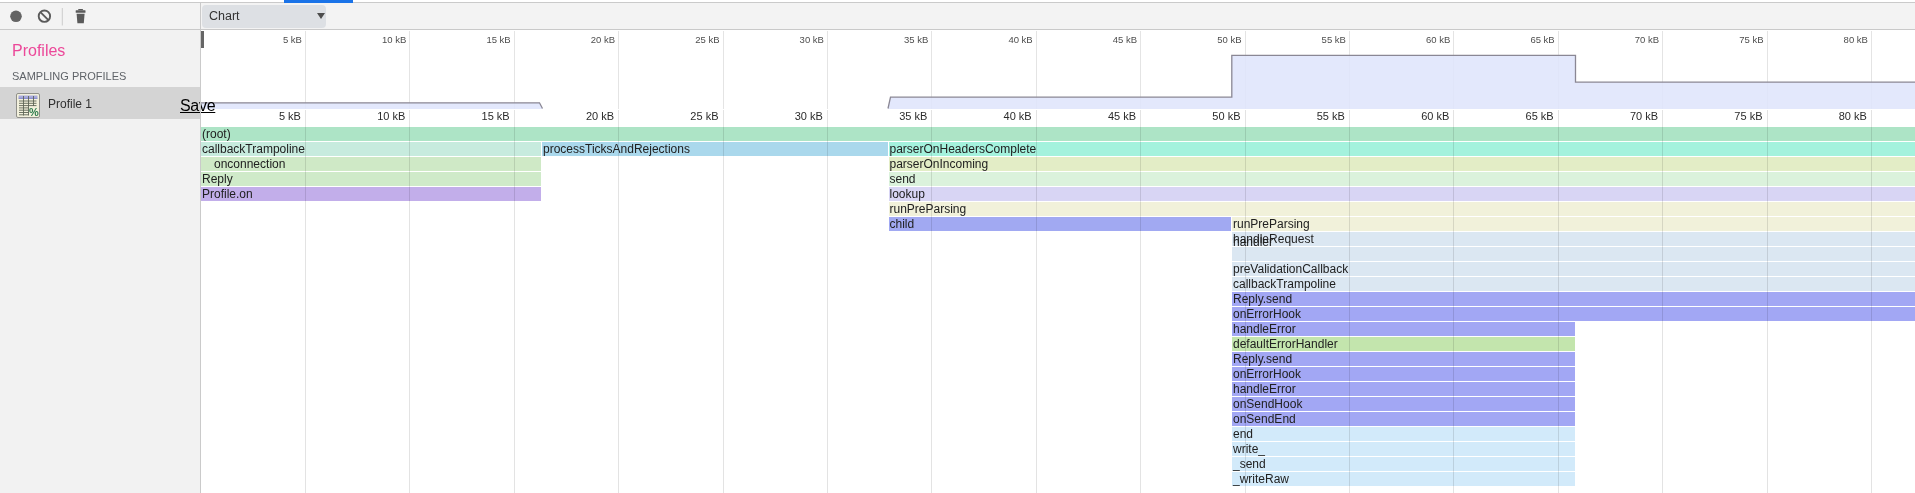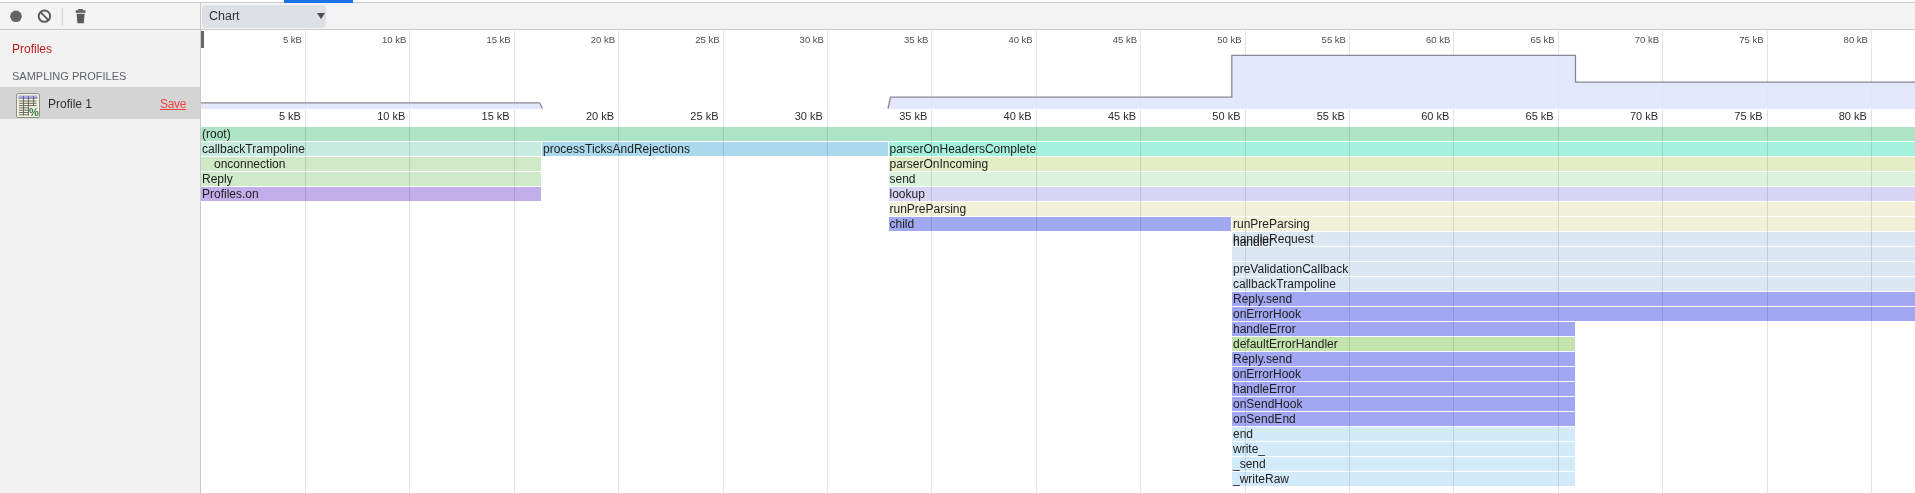--- a/index.html
+++ b/index.html
@@ -21,21 +21,21 @@
 <line x1="62.3" y1="5" x2="62.3" y2="22.5" stroke="#ccc" stroke-width="1"></line>
 <path d="M78.9 6 h3.4 a0.8 0.8 0 0 1 0.8 0.8 V7.3 h-5 V6.8 a0.8 0.8 0 0 1 0.8 -0.8 Z" fill="#5a5a5a"></path>
 <rect x="75.7" y="7.3" width="9.8" height="2.4" rx="0.5" fill="#5a5a5a"></rect>
 <path d="M76.6 10.7 h8 L83.8 20.3 h-6.4 Z" fill="#5a5a5a"></path>
 </svg>
 <div class="abs" style="left:202px;top:5px;width:124px;height:23px;background:#dde0e4;border-radius:4px;z-index:2"></div>
 <div class="abs" style="left:209px;top:5px;height:23px;line-height:23px;font-size:12.5px;color:#333;z-index:3">Chart</div>
 <div class="abs" style="left:316.5px;top:13px;width:0;height:0;border-left:4px solid transparent;border-right:4px solid transparent;border-top:6.5px solid #4d4d4d;z-index:3"></div>
 <div class="abs" style="left:0;top:30px;width:200px;height:463px;background:#f2f2f2"></div>
 <div class="abs" style="left:200px;top:3px;width:1px;height:490px;background:#cacaca;z-index:4"></div>
-<div class="abs" style="left:12px;top:41.5px;font-size:12px;color:#b91c1c;z-index:2">Profiles</div>
+<div class="abs" style="left:12px;top:41.5px;font-size:16px;color:#ec4899;z-index:2">Profiles</div>
 <div class="abs" style="left:12px;top:70px;font-size:11px;color:#5f6368;z-index:2">SAMPLING PROFILES</div>
 <div class="abs" style="left:0;top:87px;width:200px;height:32px;background:#d4d4d4;z-index:1"></div>
 <svg class="abs" style="left:15.5px;top:93px;z-index:2" width="24" height="25" viewBox="0 0 24 25">
 <rect x="0.5" y="0.5" width="23" height="24" rx="1.5" fill="#f2f0dc" stroke="#90908a" stroke-width="1"></rect>
 <rect x="2.5" y="2.5" width="19" height="2.6" fill="#a9abde"></rect>
 <line x1="2.5" y1="5.4" x2="21.5" y2="5.4" stroke="#7479c8" stroke-width="0.9"></line>
 <g stroke="#5d6456" stroke-width="0.9">
 <line x1="3" y1="8" x2="20.5" y2="8"></line>
       <line x1="3" y1="10.3" x2="20.5" y2="10.3"></line>
 <line x1="3" y1="12.6" x2="20.5" y2="12.6"></line>
@@ -43,21 +43,21 @@
 <line x1="3" y1="17.2" x2="12.5" y2="17.2"></line>
       <line x1="3" y1="19.5" x2="12.5" y2="19.5"></line>
 <line x1="3" y1="21.8" x2="12.5" y2="21.8"></line>
 <line x1="7.5" y1="3" x2="7.5" y2="22.5"></line>
       <line x1="12.5" y1="3" x2="12.5" y2="22.5"></line>
       <line x1="17.5" y1="3" x2="17.5" y2="13"></line>
 </g>
 <text x="13" y="23" font-size="11" font-weight="bold" fill="#2e7d4f" font-family="Liberation Sans">%</text>
 </svg>
 <div class="abs" style="left:48px;top:96.5px;font-size:12px;color:#303030;z-index:2">Profile 1</div>
-<div class="abs" style="left:160px;top:97px;font-size:12px;letter-spacing:-0.3px;color:#ef4444;text-decoration:underline;z-index:2">Save</div>
+<div class="abs" style="left:180px;top:97px;font-size:16px;letter-spacing:-0.3px;color:#000000;text-decoration:underline;z-index:2">Save</div>
 <div class="ogrid" style="left:304.9px;top:31px;height:78px"></div>
 <div class="ogrid" style="left:409.3px;top:31px;height:78px"></div>
 <div class="ogrid" style="left:513.7px;top:31px;height:78px"></div>
 <div class="ogrid" style="left:618.1px;top:31px;height:78px"></div>
 <div class="ogrid" style="left:722.5px;top:31px;height:78px"></div>
 <div class="ogrid" style="left:826.9px;top:31px;height:78px"></div>
 <div class="ogrid" style="left:931.3px;top:31px;height:78px"></div>
 <div class="ogrid" style="left:1035.7px;top:31px;height:78px"></div>
 <div class="ogrid" style="left:1140.1px;top:31px;height:78px"></div>
 <div class="ogrid" style="left:1244.5px;top:31px;height:78px"></div>
@@ -132,21 +132,21 @@
 <div class="blab" style="left:889.5px;top:142px">parserOnHeadersComplete</div>
 <div class="bar" style="left:201px;top:157px;width:340px;background:#cfe9c6"></div>
 <div class="blab" style="left:214px;top:157px">onconnection</div>
 <div class="bar" style="left:888.5px;top:157px;width:1026.5px;background:#e3edc6"></div>
 <div class="blab" style="left:889.5px;top:157px">parserOnIncoming</div>
 <div class="bar" style="left:201px;top:172px;width:340px;background:#cfeac9"></div>
 <div class="blab" style="left:202px;top:172px">Reply</div>
 <div class="bar" style="left:888.5px;top:172px;width:1026.5px;background:#dbf2dc"></div>
 <div class="blab" style="left:889.5px;top:172px">send</div>
 <div class="bar" style="left:201px;top:187px;width:340px;background:#c2aeea"></div>
-<div class="blab" style="left:202px;top:187px">Profiles.on</div>
+<div class="blab" style="left:202px;top:187px">Profile.on</div>
 <div class="bar" style="left:888.5px;top:187px;width:1026.5px;background:#d8d5f4"></div>
 <div class="blab" style="left:889.5px;top:187px">lookup</div>
 <div class="bar" style="left:888.5px;top:202px;width:1026.5px;background:#f1f1da"></div>
 <div class="blab" style="left:889.5px;top:202px">runPreParsing</div>
 <div class="bar" style="left:888.5px;top:217px;width:342.5px;background:#a1a9f2"></div>
 <div class="blab" style="left:889.5px;top:217px">child</div>
 <div class="bar" style="left:1232px;top:217px;width:683px;background:#f1f1da"></div>
 <div class="blab" style="left:1233px;top:217px">runPreParsing</div>
 <div class="bar" style="left:1232px;top:232px;width:683px;background:#dbe7f2"></div>
 <div class="blab" style="left:1233px;top:232px">handleRequest</div>

